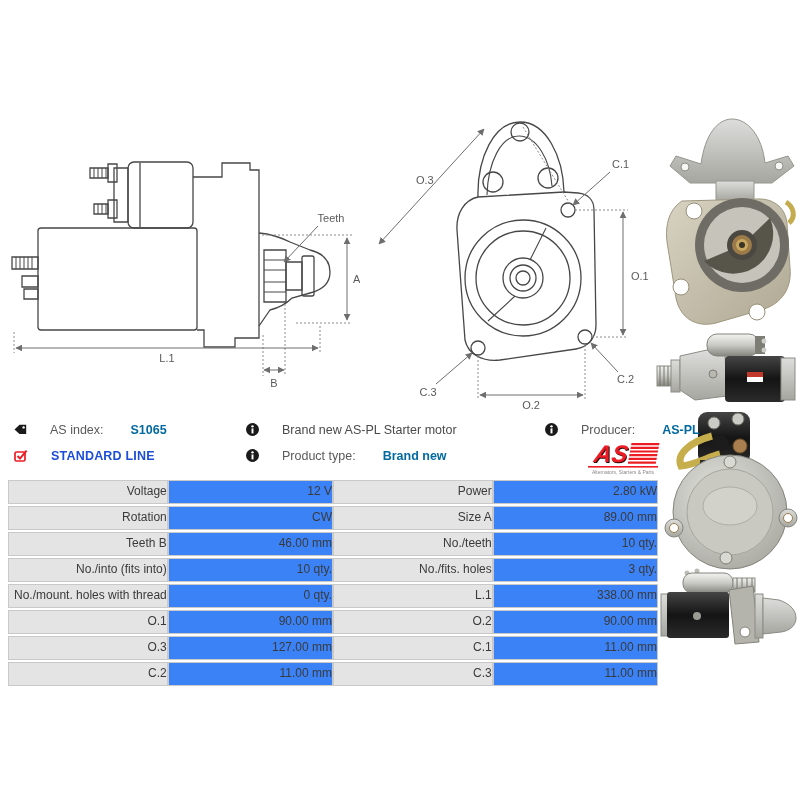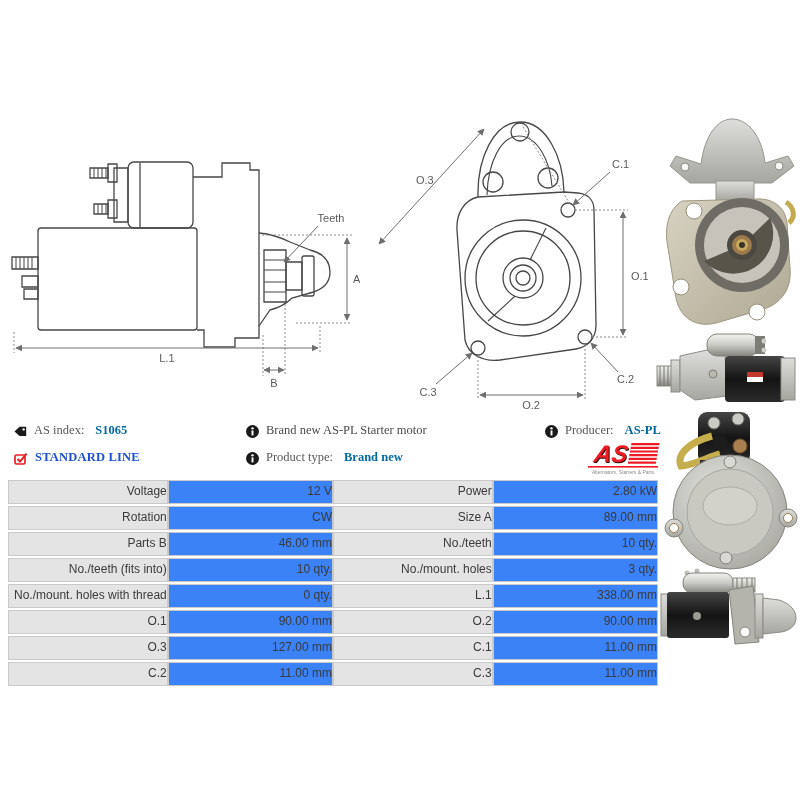--- a/index.html
+++ b/index.html
@@ -1,20 +1,20 @@
 <!DOCTYPE html>
 <html><head>
 <meta charset="utf-8">
 <style>
   html,body{margin:0;padding:0;background:#fff;}
   .sheet{position:relative;width:800px;height:800px;background:#fff;overflow:hidden;
          font-family:"Liberation Sans", sans-serif;color:#3a3a3a;}
   .abs{position:absolute;}
   
-  .info-line{display:flex;align-items:flex-end;gap:7px;font-size:12.5px;color:#4a4a4a;white-space:nowrap;font-family:Liberation Serif, serif;}
+  .info-line{display:flex;align-items:flex-start;gap:23px;font-size:12.5px;color:#4a4a4a;white-space:nowrap;}
   .info-line .ico{flex:0 0 auto;display:inline-block;}
   .info-line b{color:#0369a1;font-weight:bold;margin-left:2px;}
   .std-line{color:#1d4ed8;font-weight:bold;letter-spacing:.2px;}
   .muted{color:#5a5a5a;margin-right:2px;}
   
   .spec-table{position:absolute;left:8px;top:478px;width:650px;border-collapse:separate;
               border-spacing:0 2px;font-size:12px;color:#3a3a3a;table-layout:fixed;}
   .spec-table td{border:1px solid #c9c9c9;padding:2px 0;text-align:right;vertical-align:middle;
                  line-height:1.3;height:18px;}
   .spec-table td.lbl{background:#e4e4e4;width:145px;}
@@ -307,29 +307,29 @@
         <td class="lbl">Power</td>
         <td class="val">2.80 kW</td>
       </tr>
       <tr>
         <td class="lbl">Rotation</td>
         <td class="val">CW</td>
         <td class="lbl">Size A</td>
         <td class="val">89.00 mm</td>
       </tr>
       <tr>
-        <td class="lbl">Parts B</td>
+        <td class="lbl">Teeth B</td>
         <td class="val">46.00 mm</td>
         <td class="lbl">No./teeth</td>
         <td class="val">10 qty.</td>
       </tr>
       <tr>
-        <td class="lbl">No./teeth (fits into)</td>
+        <td class="lbl">No./into (fits into)</td>
         <td class="val">10 qty.</td>
-        <td class="lbl">No./mount. holes</td>
+        <td class="lbl">No./fits. holes</td>
         <td class="val">3 qty.</td>
       </tr>
       <tr>
         <td class="lbl">No./mount. holes with thread</td>
         <td class="val">0 qty.</td>
         <td class="lbl">L.1</td>
         <td class="val">338.00 mm</td>
       </tr>
       <tr>
         <td class="lbl">O.1</td>

